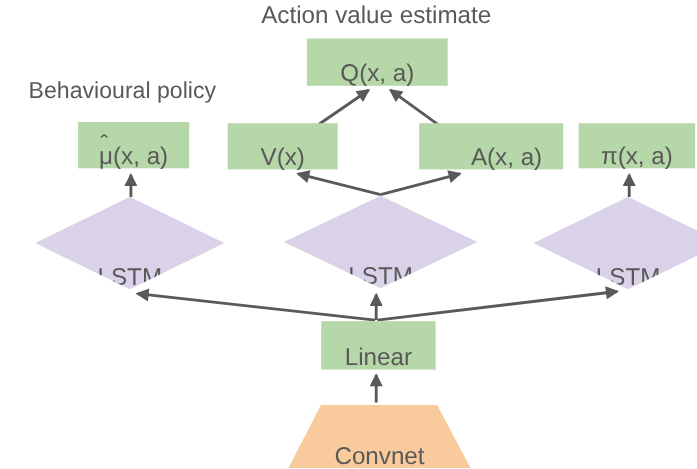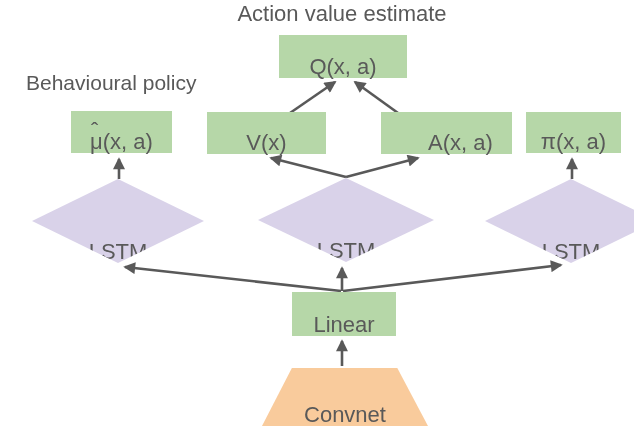--- a/index.html
+++ b/index.html
@@ -14,23 +14,23 @@
   .lbl.current { left:487px; top:73px; }
   .node {
     position:absolute; display:flex; align-items:flex-end; justify-content:center;
     font-size:22px; line-height:1;
   }
   .box { background:#b6d7a8; }
   .diamond { background:#d9d2e9; clip-path:polygon(50% 0%, 100% 50%, 50% 100%, 0% 50%); }
   .trapezoid { background:#f9cb9c; clip-path:polygon(18% 0%, 81.5% 0%, 100% 100%, 0% 100%); }
   .q       { left:255px; top:35px;  width:128px; height:43px; }
   .mu      { left:47px;  top:111px; width:101px; height:42px; }
-  .v       { left:183px; top:112px; width:119px; height:42px; }
+  .v       { left:183px; top:112px; width:100px; height:42px; }
   .a       { left:357px; top:112px; width:103px; height:42px;padding-left:28px; }
-  .pi      { left:502px; top:112px; width:95px;  height:41px; }
+  .pi      { left:502px; top:112px; width:106px;  height:41px; }
   .lstm-left  { left:8px;   top:179px; width:172px; height:84px; }
   .lstm-mid   { left:234px; top:178px; width:176px; height:84px; }
   .lstm-right { left:461px; top:179px; width:172px; height:84px; }
   .linear  { left:268px; top:292px; width:104px; height:44px; }
   .convnet { left:238px; top:368px; width:166px; height:58px; }
   .mu-wrap { position:relative; display:inline-block; }
   .hat { position:absolute; left:1px; top:-11px; font-size:22px; line-height:1; }
 </style>
 </head>
 <body>

